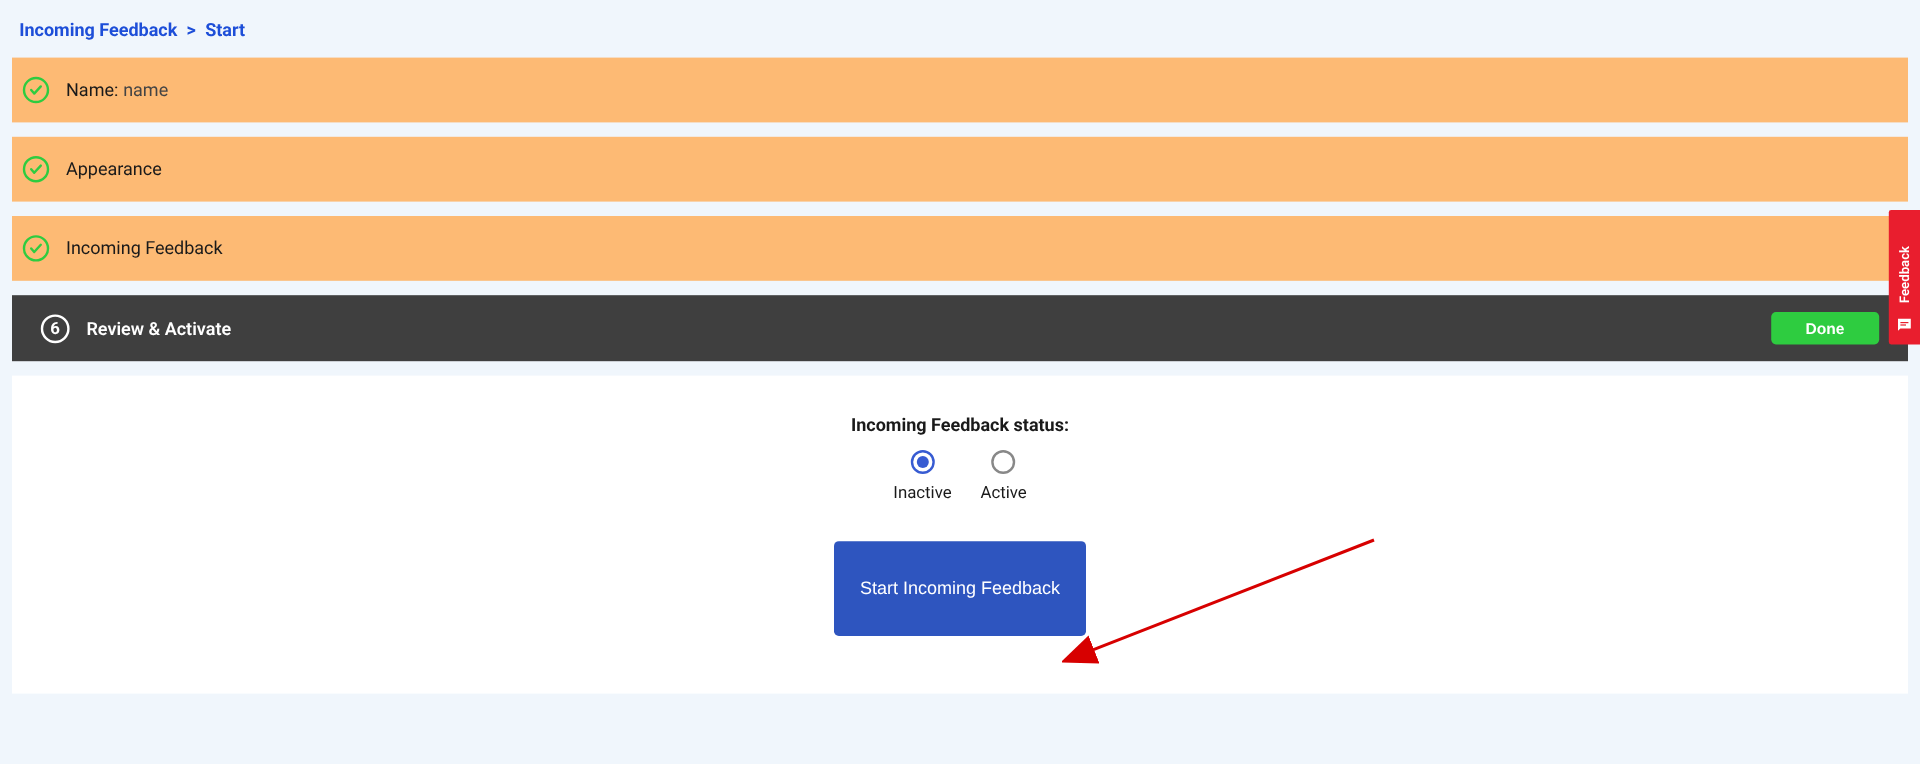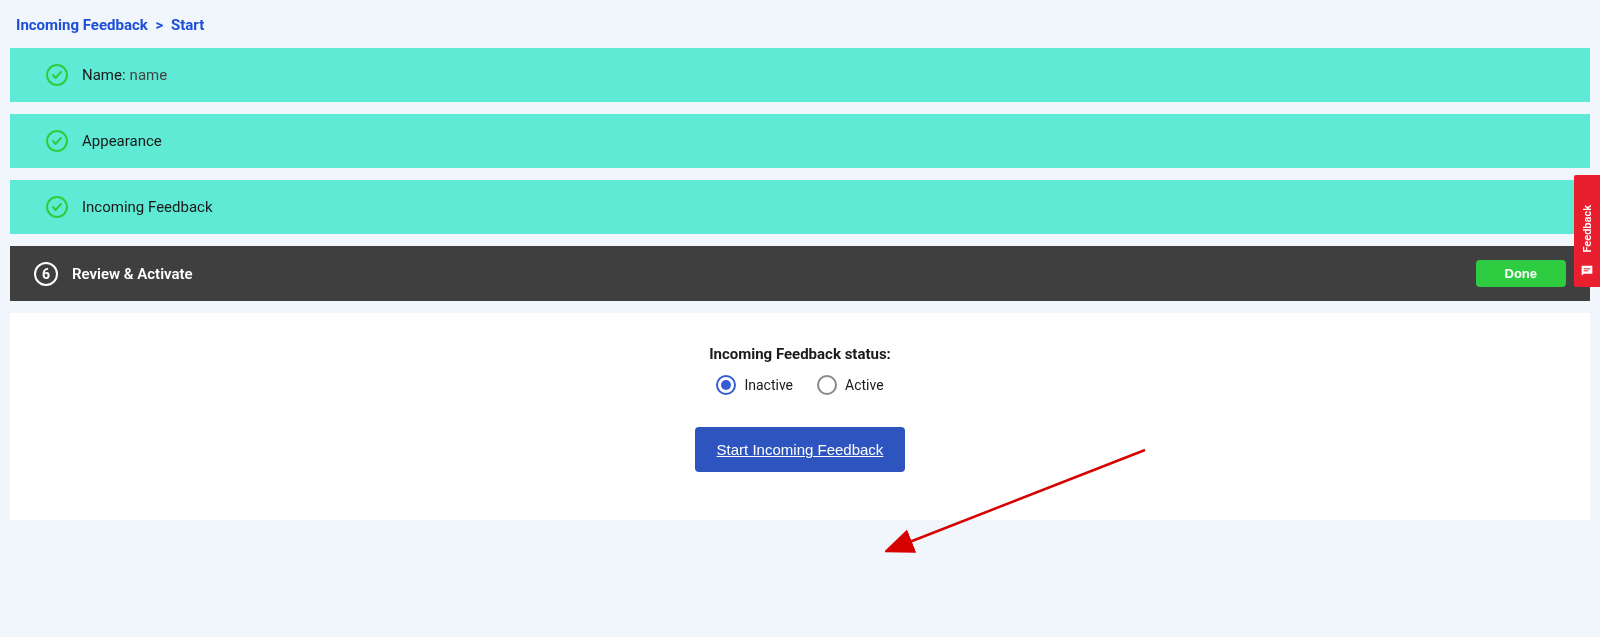--- a/index.html
+++ b/index.html
@@ -15,25 +15,25 @@
     padding: 16px 16px 14px 16px;
     font-size: 15px;
     font-weight: 700;
     color: #1d4ed8;
   }
   .breadcrumb .sep { margin: 0 4px; }
   .steps {
     padding: 0 10px;
   }
   .step-row {
-    background: #5eead4;
+    background: #fdba74;
     margin-bottom: 12px;
     display: flex;
     align-items: center;
-    padding: 16px 36px;
+    padding: 16px 9px;
     font-size: 15px;
     color: #1a1a1a;
   }
   .step-row.active {
     background: #3f3f3f;
     color: #fff;
     font-weight: 600;
     position: relative;
     padding: 14px 24px;
   }
@@ -95,20 +95,21 @@
     gap: 24px;
     margin-bottom: 32px;
   }
   .radio-item {
     display: flex;
     align-items: center;
     gap: 8px;
     font-size: 14px;
     color: #1a1a1a;
     cursor: pointer;
+    flex-direction: column;
   }
   .radio-circle {
     width: 20px;
     height: 20px;
     border: 2px solid #375bd2;
     border-radius: 50%;
     display: inline-flex;
     align-items: center;
     justify-content: center;
   }
@@ -117,25 +118,24 @@
     width: 10px;
     height: 10px;
     border-radius: 50%;
     background: #375bd2;
   }
   .start-btn {
     background: #2e55bf;
     color: #fff;
     border: none;
     border-radius: 4px;
-    padding: 14px 22px;
+    padding: 31px 22px;
     font-size: 15px;
     font-weight: 500;
     cursor: pointer;
-    text-decoration: underline;
   }
   .feedback-tab {
     position: absolute;
     right: 0;
     top: 175px;
     width: 26px;
     height: 112px;
     background: #e91e2e;
     color: #fff;
     display: flex;

